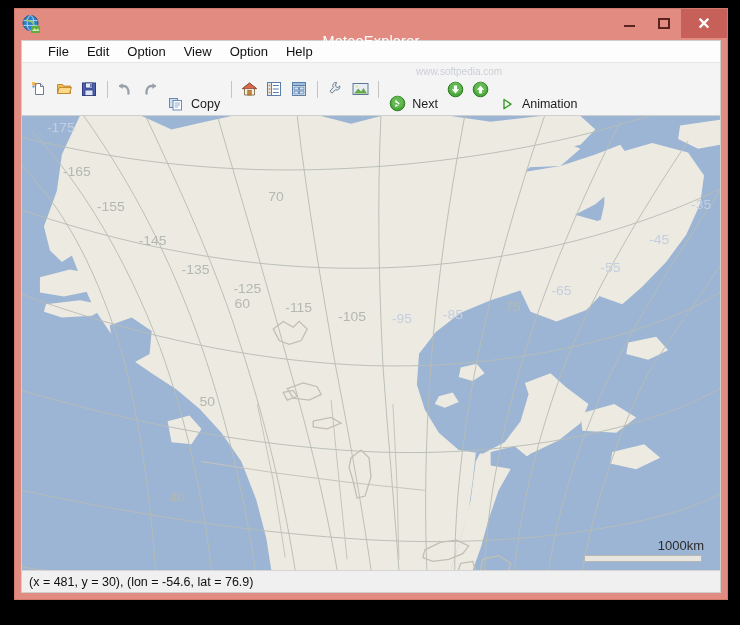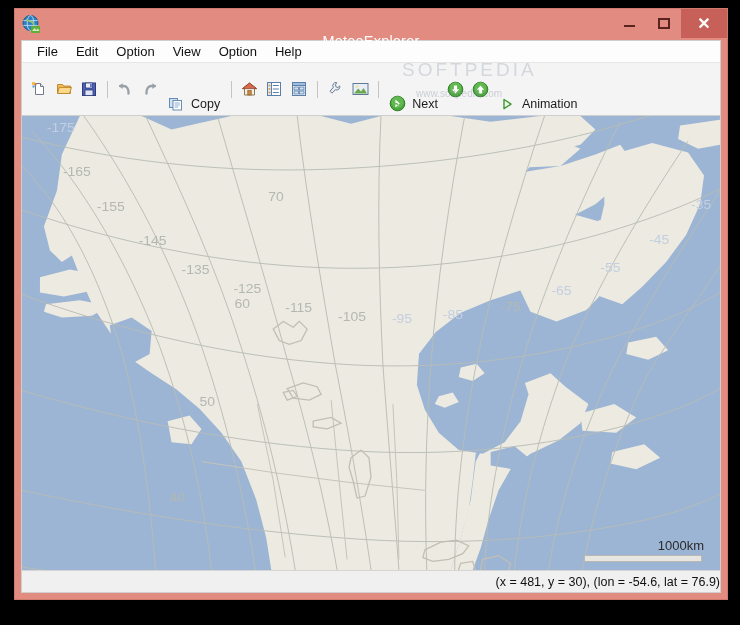--- a/index.html
+++ b/index.html
@@ -80,21 +80,21 @@
     flex-direction: column;
     overflow: hidden;
   }
 
   
   #menu-bar {
     flex: 0 0 22px;
     background: #fdfdfd;
     display: flex;
     align-items: center;
-    padding-left: 6px;
+    padding-left: 17px;
     font-size: 13px;
     color: #111;
     border-bottom: 1px solid #e6e6e6;
   }
   .menu-item {
     padding: 2px 9px;
     cursor: default;
   }
 
   
@@ -170,21 +170,20 @@
   
   #status-bar {
     flex: 0 0 22px;
     background: #f0f0f0;
     border-top: 1px solid #d5d5d5;
     display: flex;
     align-items: center;
     padding-left: 7px;
     font-size: 12.5px;
     color: #111;
-    justify-content: flex-end;
   }
 </style>
 </head>
 <body>
 
 <div id="app-window">
 
   <div id="title-bar">
     <span id="app-icon">
       <svg width="21" height="21" viewBox="0 0 21 21">
@@ -358,21 +357,20 @@
       <div class="tb-group">
         <span class="tb-btn">
           <svg width="14" height="14" viewBox="0 0 14 14">
             <path d="M4 2.5l7 4.6-7 4.6z" fill="none" stroke="#3e9b2e" stroke-width="1.4" stroke-linejoin="round"></path>
           </svg>
         </span>
         <span class="tb-label">Animation</span>
       </div>
 
       <div id="watermark">
-        <div id="wm-big">SOFTPEDIA</div>
         <div id="wm-small">www.softpedia.com</div>
       </div>
     </div>
 
     <div id="map-area">
       <svg id="map-svg" viewBox="0 0 700 473" preserveAspectRatio="none">
         <defs>
           <clipPath id="mapclip">
               <rect x="0" y="0" width="700" height="473"></rect>
             </clipPath>

